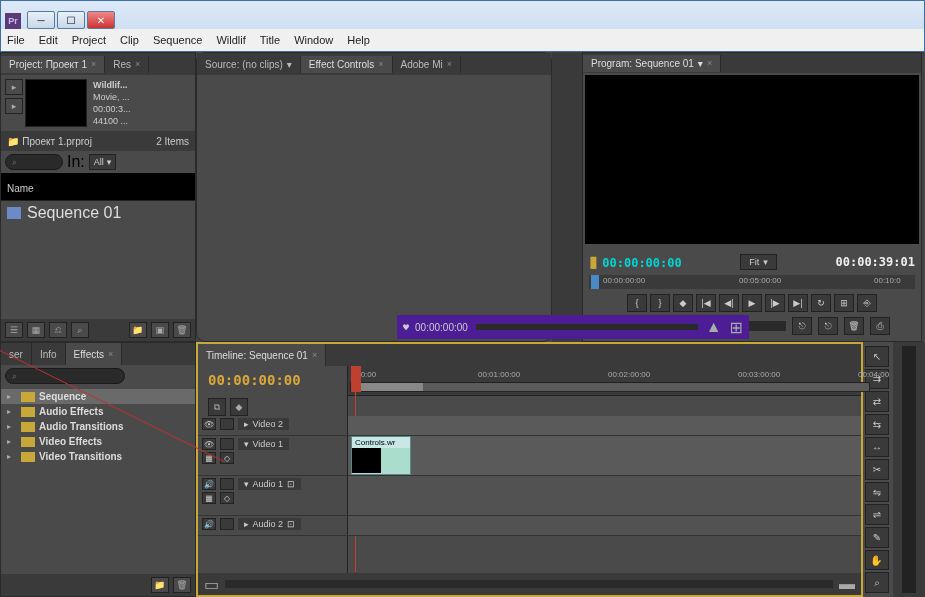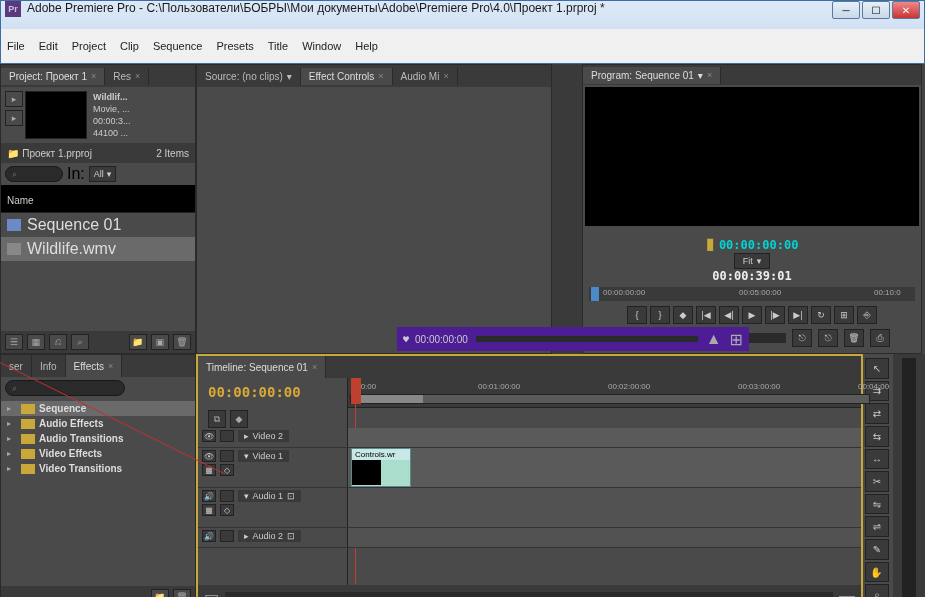--- a/index.html
+++ b/index.html
@@ -1,26 +1,26 @@
 <!DOCTYPE html>
 <html><head>
 <meta charset="utf-8">
 <style>
 * { margin: 0; padding: 0; box-sizing: border-box; font-family: Tahoma, sans-serif; }
 body { background: #4a4a4a; width: 925px; height: 597px; overflow: hidden; }
 
 .window-chrome { background: linear-gradient(#dde9f7, #c4d8ef); border: 1px solid #3a6ea5; }
-.titlebar { height: 28px; display: flex; align-items: flex-start; padding: 0 4px; gap: 6px; }
+.titlebar { height: 28px; display: flex; align-items: flex-end; padding: 0 4px; gap: 6px; }
 .titlebar .app-icon { width: 16px; height: 16px; background: #5a3a7a; display: flex; align-items: center; justify-content: center; color: #d0b8e8; font-size: 9px; font-weight: bold; }
 .titlebar .title { font-size: 12px; color: #1a1a1a; flex: 1; }
 .win-buttons { display: flex; gap: 2px; }
 .win-btn { width: 28px; height: 18px; border: 1px solid #5a7a9c; background: linear-gradient(#e8f0f8, #c8d8e8); display: flex; align-items: center; justify-content: center; font-size: 10px; border-radius: 2px; }
 .win-btn.close { background: linear-gradient(#e88,#c33); color: #fff; }
 
-.menubar { height: 34px; background: #f0f0f0; display: flex; align-items: center; padding: 0 6px; gap: 14px; font-size: 11px; color: #222; }
+.menubar { height: 22px; background: #f0f0f0; display: flex; align-items: center; padding: 0 6px; gap: 14px; font-size: 11px; color: #222; }
 .menubar span { cursor: pointer; }
 
 .workspace { background: #444; height: calc(597px - 52px); display: flex; flex-direction: column; }
 
 .top-row { display: flex; height: 290px; }
 .bottom-row { display: flex; height: 255px; position: relative; }
 
 .panel { background: #4a4a4a; border: 1px solid #2a2a2a; display: flex; flex-direction: column; }
 .panel-tabs { display: flex; height: 22px; background: #3a3a3a; align-items: center; font-size: 10px; }
 .panel-tab { padding: 3px 8px; color: #bbb; background: #3a3a3a; border-right: 1px solid #2a2a2a; display: flex; align-items: center; gap: 4px; }
@@ -50,21 +50,21 @@
 .noclip { background: #3a3a3a; height: 20px; display: flex; align-items: center; padding: 0 8px; color: #aaa; font-size: 10px; justify-content: space-between; }
 .source-bottom { position: absolute; bottom: 2px; left: 200px; width: 352px; height: 24px; background: #4c1d95; display: flex; align-items: center; gap: 8px; padding: 0 6px; }
 .timecode-small { color: #ccc; font-size: 10px; font-family: monospace; }
 .mini-slider { flex: 1; height: 6px; background: #2a2a2a; position: relative; }
 
 
 .program-panel { width: 340px; }
 .program-body { display: flex; flex-direction: column; height: 100%; }
 .monitor-viewport { flex: 1; background: #000; margin: 2px; }
 .monitor-controls { background: #4a4a4a; padding: 4px 6px; }
-.tc-row { display: flex; align-items: center; justify-content: space-between; padding: 2px 0; flex-direction: column; }
+.tc-row { display: flex; align-items: center; justify-content: space-between; padding: 2px 0; }
 .tc-cyan { color: #00d4d4; font-size: 12px; font-weight: bold; font-family: monospace; }
 .tc-white { color: #eee; font-size: 12px; font-weight: bold; font-family: monospace; }
 .fit-drop { height: 16px; background: #3a3a3a; border: 1px solid #222; color: #ccc; font-size: 9px; padding: 0 8px; display: flex; align-items: center; gap: 4px; }
 .ruler { height: 14px; background: #3a3a3a; position: relative; font-size: 8px; color: #aaa; margin: 2px 0; }
 .ruler span { position: absolute; top: 1px; }
 .playhead-mini { position: absolute; left: 2px; top: 0; width: 8px; height: 14px; background: #4a8ac8; }
 .transport { display: flex; justify-content: center; gap: 3px; padding: 3px 0; }
 .t-btn { width: 20px; height: 18px; background: #3a3a3a; border: 1px solid #222; color: #ccc; display: flex; align-items: center; justify-content: center; font-size: 9px; }
 .shuttle-row { display: flex; align-items: center; gap: 6px; padding: 2px 0; justify-content: center; }
 .shuttle { width: 120px; height: 10px; background: #2a2a2a; }
@@ -120,36 +120,33 @@
 
 
 .drag-line { position: absolute; pointer-events: none; }
 </style>
 </head>
 <body>
 
 <div class="window-chrome">
   <div class="titlebar">
     <div class="app-icon">Pr</div>
-    <div class="title">
-      <span>Adobe Premiere Pro</span> - <span>C:\Пользователи\БОБРЫ\Мои документы\Adobe\Premiere Pro\4.0\Проект 1.prproj *</span>
-    </div>
     <div class="win-buttons">
       <div class="win-btn">─</div>
       <div class="win-btn">☐</div>
       <div class="win-btn close">✕</div>
     </div>
   </div>
   <div class="menubar">
     <span>File</span>
     <span>Edit</span>
     <span>Project</span>
     <span>Clip</span>
     <span>Sequence</span>
-    <span>Presets</span>
+    <span>Wildlif</span>
     <span>Title</span>
     <span>Window</span>
     <span>Help</span>
   </div>
 </div>
 
 <div class="workspace">
   <div class="top-row">
 
     <div class="panel project-panel">
@@ -183,47 +180,43 @@
       <div class="search-row">
         <input class="search-input" placeholder="⌕" style="">
         <span>In:</span>
         <div class="dropdown"><span>All</span> ▾</div>
       </div>
       <div class="name-header">Name</div>
       <div class="asset-list">
         <div class="asset-item">
           <span class="asset-icon" style="background:#6a8ac8;"></span>
           <span>Sequence 01</span>
-        </div>
-        <div class="asset-item selected">
-          <span class="asset-icon"></span>
-          <span>Wildlife.wmv</span>
         </div>
       </div>
       <div class="panel-footer">
         <div class="footer-btn">☰</div>
         <div class="footer-btn">▦</div>
         <div class="footer-btn">⎌</div>
         <div class="footer-btn">⌕</div>
         <div style="flex:1"></div>
         <div class="footer-btn">📁</div>
         <div class="footer-btn">▣</div>
         <div class="footer-btn">🗑</div>
       </div>
     </div>
 
-    <div class="panel source-panel" style="position:relative;">
+    <div class="panel source-panel" style="position:relative;border-radius:9px;">
       <div class="panel-tabs">
         <div class="panel-tab"><span>Source: (no clips)</span> ▾</div>
         <div class="panel-tab active">
             <span>Effect Controls</span>
             <span class="tab-x">×</span>
           </div>
         <div class="panel-tab">
-            <span>Audio Mi</span>
+            <span>Adobe Mi</span>
             <span class="tab-x">×</span>
           </div>
       </div>
       <div class="source-bottom">
         <span class="timecode-small">♥ <span>00:00:00:00</span></span>
         <div class="mini-slider"></div>
         <span style="color:#aaa;">▲</span>
         <span style="color:#aaa;">⊞</span>
       </div>
     </div>

